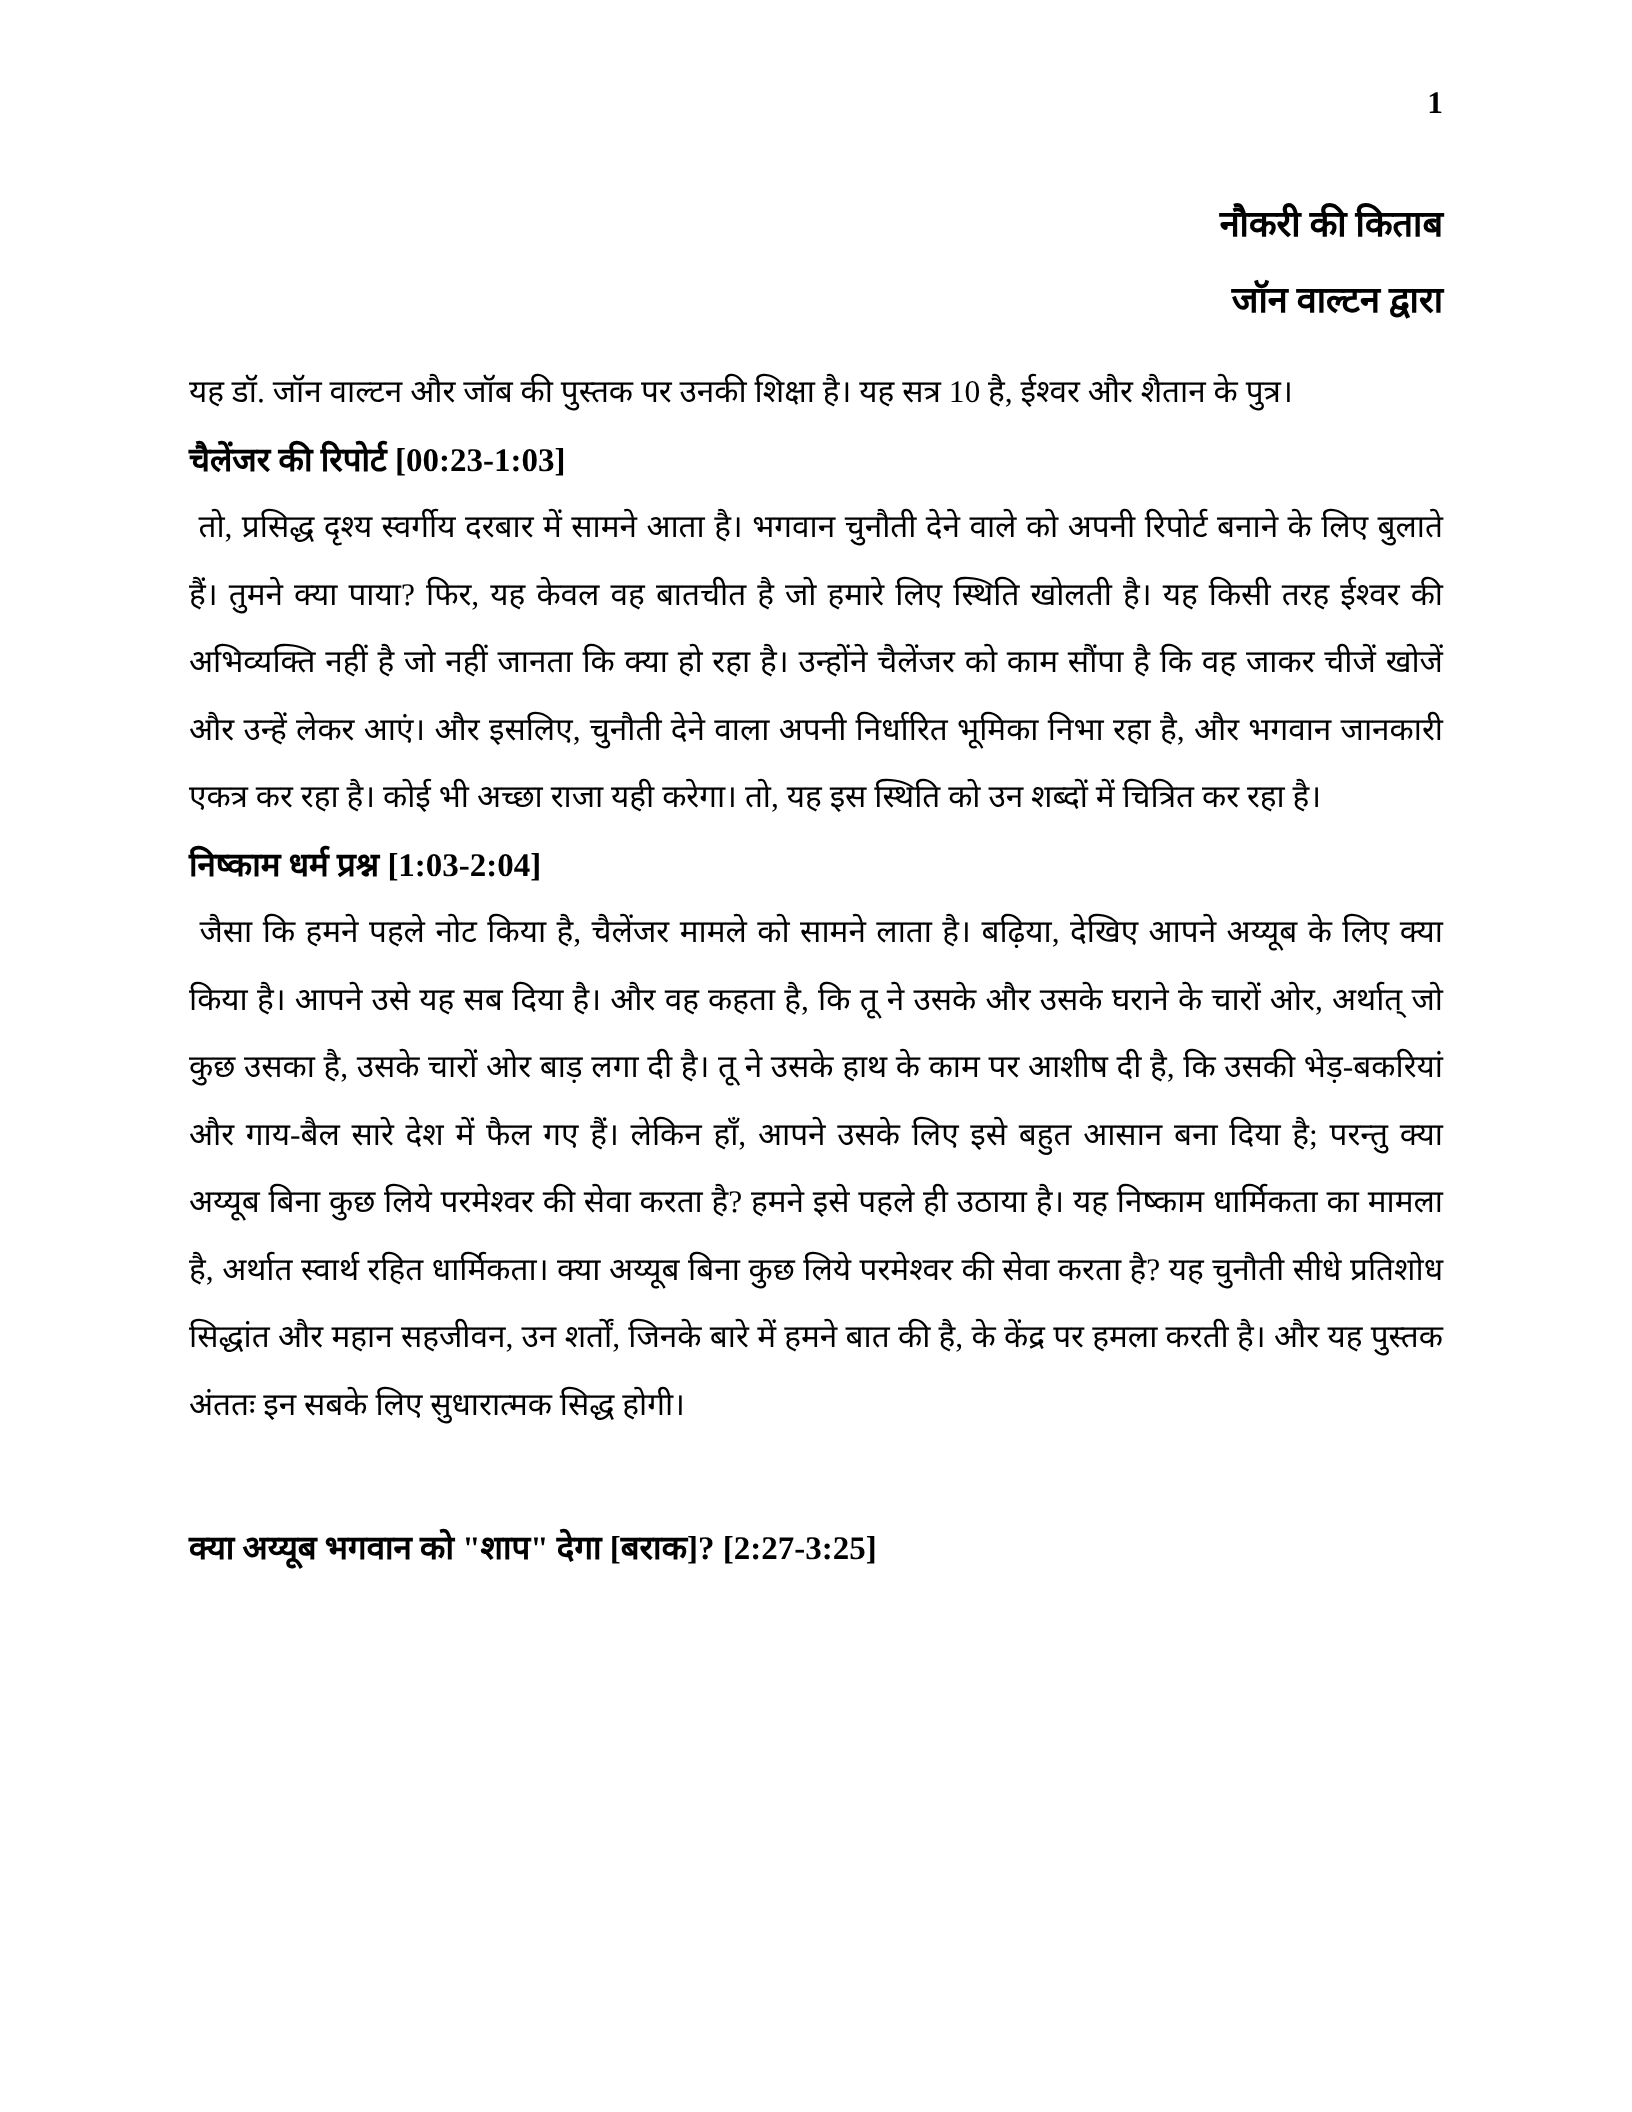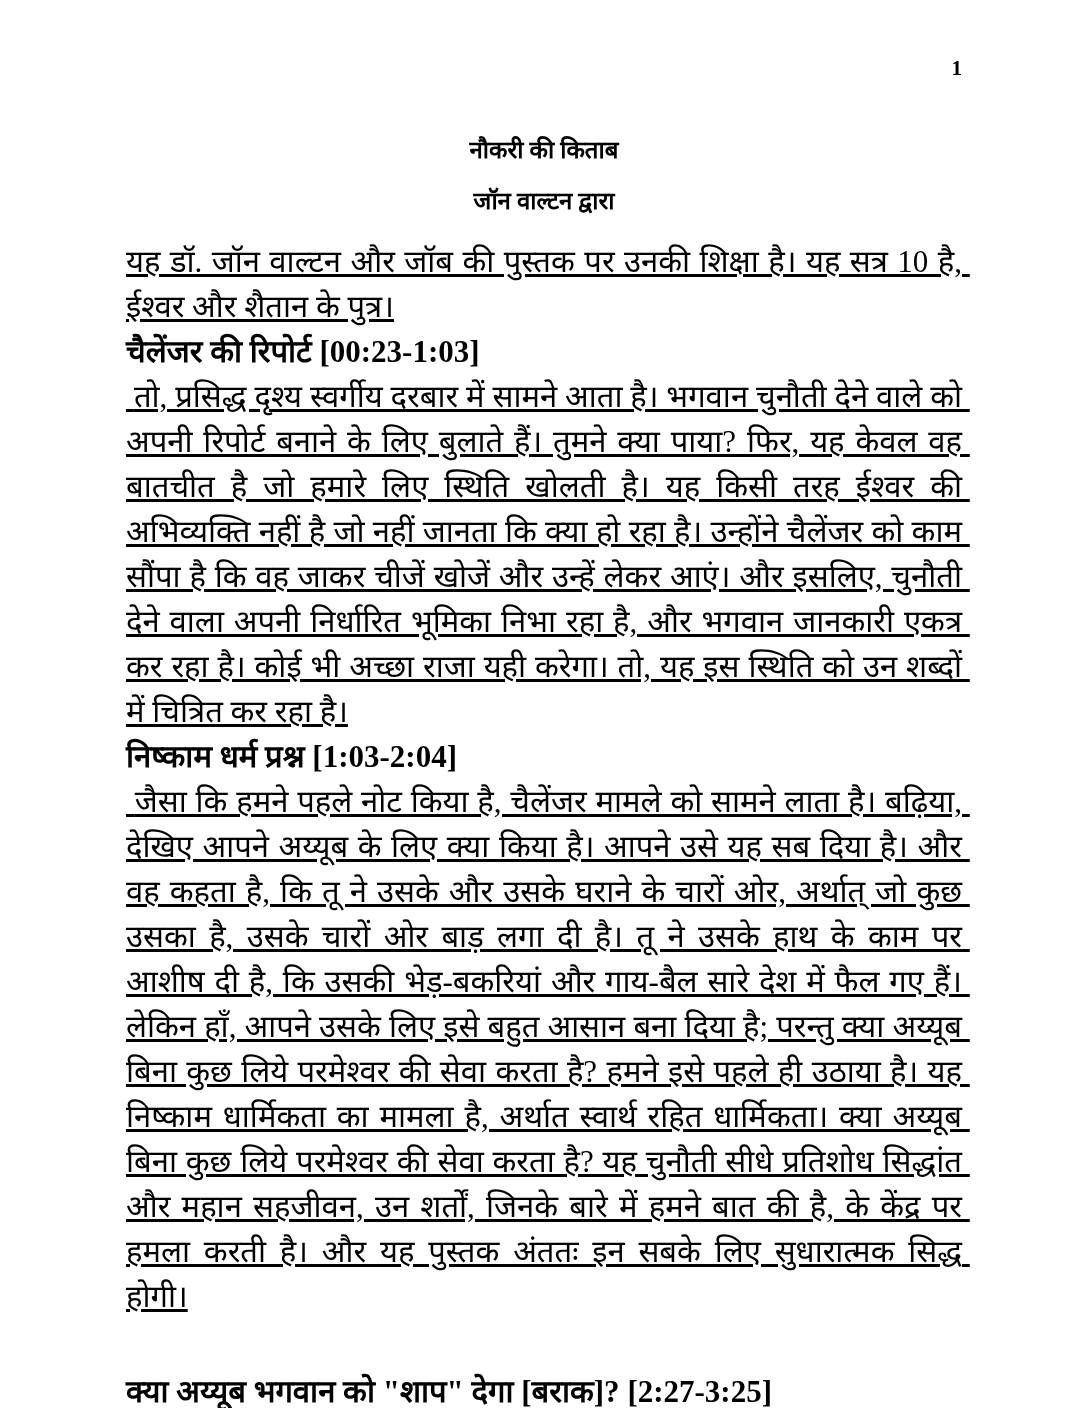--- a/index.html
+++ b/index.html
@@ -19,43 +19,42 @@
     overflow: hidden;
   }
   .page-number {
     text-align: right;
     font-weight: 700;
     font-size: 21px;
     line-height: 1;
   }
   .title-block {
     margin-top: 46px;
-    text-align: center;
+    text-align: right;
   }
   .title-line {
     margin: 0;
     font-size: 24px;
     font-weight: 700;
     line-height: 51px;
   }
   .body-text {
     margin: 0;
-    font-size: 31px;
+    font-size: 21px;
     font-weight: 400;
     line-height: 45px;
     text-align: justify;
     white-space: pre-wrap;
-    text-decoration: underline;
   }
   .intro {
     margin-top: 12px;
   }
   .section-heading {
     margin: 0;
-    font-size: 31px;
+    font-size: 22px;
     font-weight: 700;
     line-height: 45px;
     text-align: left;
   }
   .section-heading .ts {
     font-weight: 700;
   }
   .final-heading {
     margin-top: 50px;
   }

